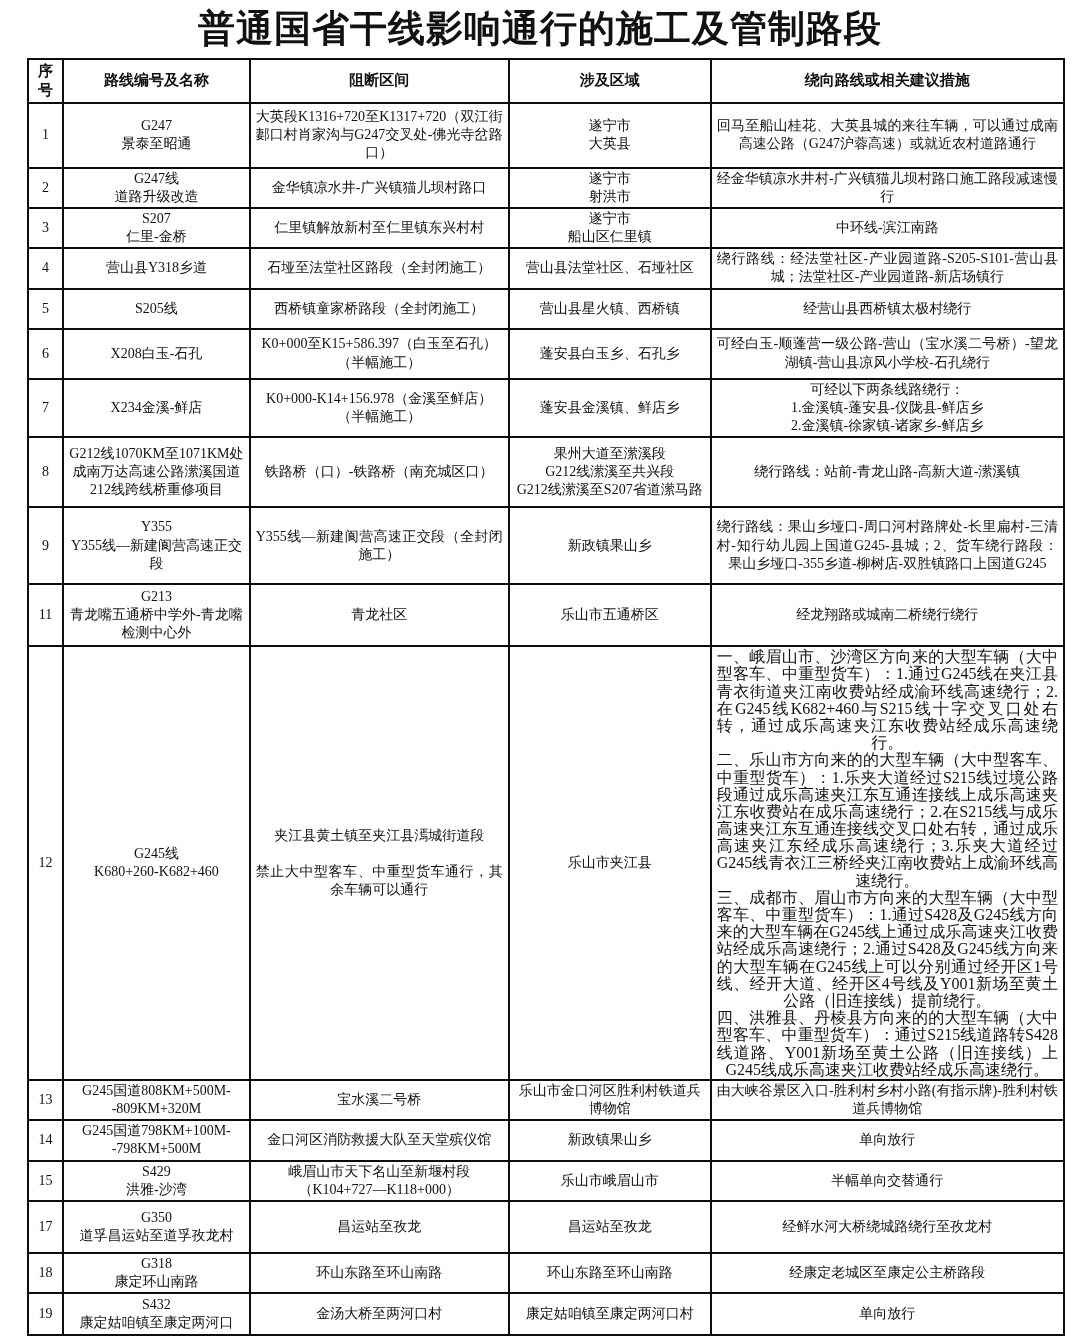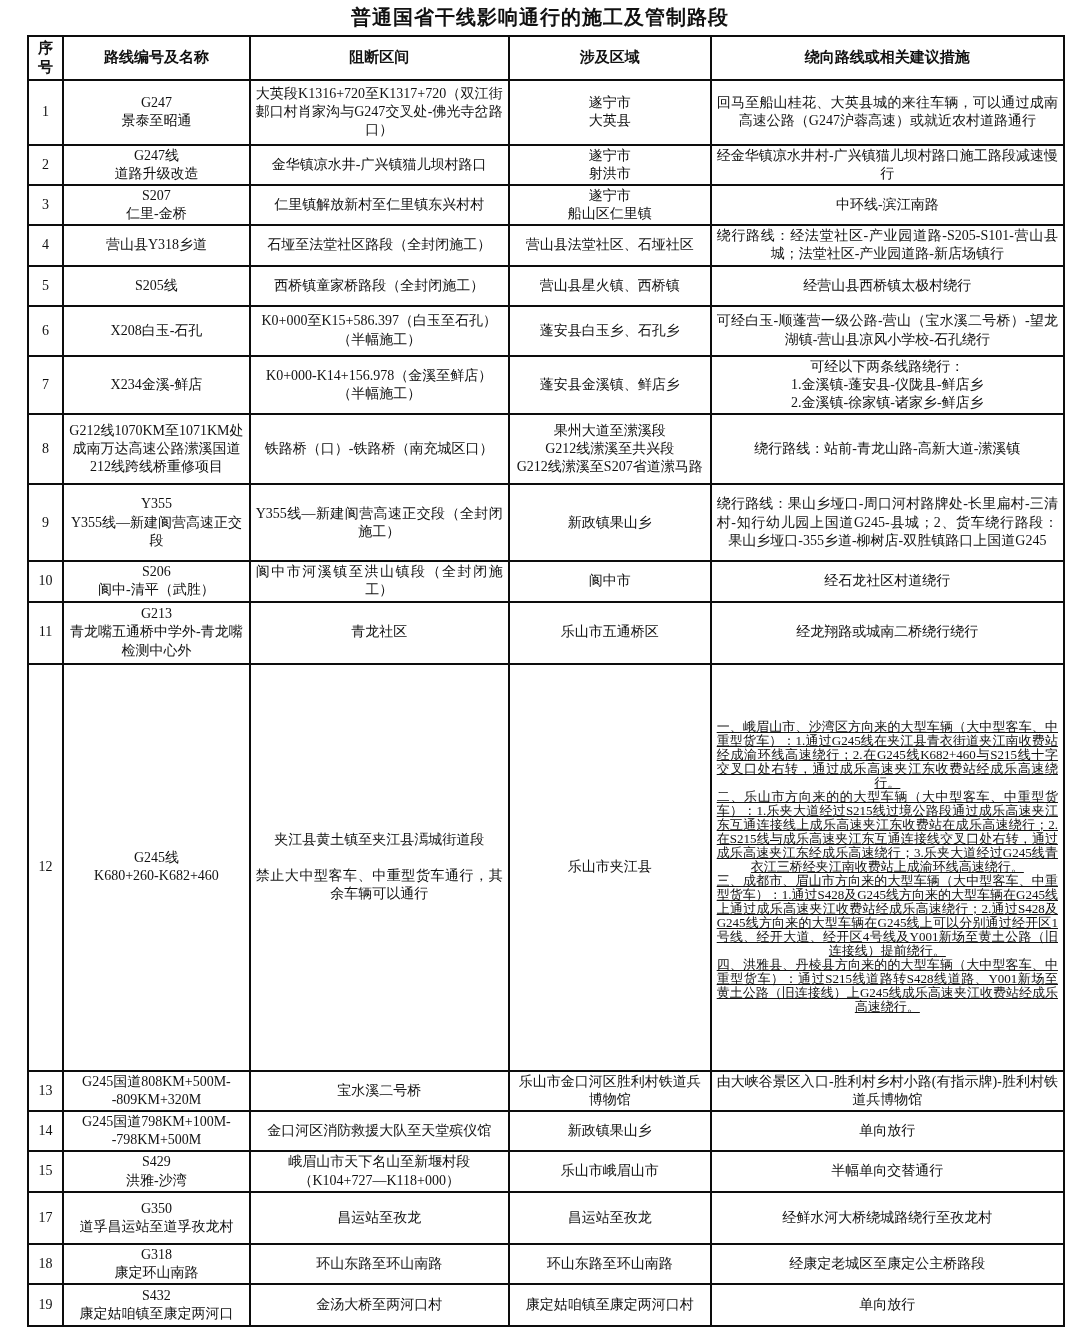--- a/index.html
+++ b/index.html
@@ -1,33 +1,33 @@
 <!DOCTYPE html>
 <html><head>
 <meta charset="utf-8">
 <style>
   html,body{margin:0;padding:0;background:#ffffff;color:#111;
     font-family:"Liberation Serif","DejaVu Serif",serif;}
   .page{width:1080px;min-height:1340px;margin:0 auto;background:#fff;box-sizing:border-box;padding-top:2px;}
   .title{font-family:"Liberation Sans","DejaVu Sans",sans-serif;
-    font-weight:bold;font-size:20px;text-align:center;margin:2px 0 4px 0;letter-spacing:1px;}
+    font-weight:bold;font-size:37px;text-align:center;margin:2px 0 4px 0;letter-spacing:1px;}
   table.roads{border-collapse:collapse;table-layout:fixed;
     width:1038px;margin:0 0 0 27px;border:2px solid #0d0d0d;}
   table.roads th,table.roads td{border:2px solid #0d0d0d;padding:1px 5px;
     vertical-align:middle;box-sizing:border-box;overflow:hidden;}
   table.roads th{font-family:"Liberation Sans","DejaVu Sans",sans-serif;
     font-weight:bold;font-size:15px;text-align:center;line-height:1.25;padding:2px 2px;}
   col.c0{width:3.4%}col.c1{width:18%}col.c2{width:25%}col.c3{width:19.5%}col.c4{width:34.1%}
   td{font-size:14px;line-height:1.3;}
   td.c-no{text-align:center;}
   td.c-route{text-align:center;white-space:pre-line;}
   td.c-section{text-align:justify;text-align-last:center;white-space:pre-line;margin-left:32px;}
   td.c-area{text-align:center;white-space:pre-line;margin-top:33px;}
   td.c-detour{text-align:justify;text-align-last:center;white-space:pre-line;}
-  td.small-text{font-size:13px;line-height:1.075;padding:1px 4px;text-decoration:underline;}
+  td.small-text{font-size:16px;line-height:1.075;padding:1px 4px;}
   thead tr{height:33px;}
 </style>
 </head>
 <body>
 
 <div class="page">
   <h1 class="title">普通国省干线影响通行的施工及管制路段</h1>
 
   <table class="roads">
     <colgroup>
@@ -117,28 +117,20 @@
           <td class="c-detour">绕行路线：站前-青龙山路-高新大道-潆溪镇</td>
         </tr>
         <tr style="height: 77px;">
           <td class="c-no">9</td>
           <td class="c-route">Y355
 Y355线—新建阆营高速正交段</td>
           <td class="c-section">Y355线—新建阆营高速正交段（全封闭施工）</td>
           <td class="c-area">新政镇果山乡</td>
           <td class="c-detour">绕行路线：果山乡垭口-周口河村路牌处-长里扁村-三清村-知行幼儿园上国道G245-县城；2、货车绕行路段：果山乡垭口-355乡道-柳树店-双胜镇路口上国道G245</td>
         </tr>
-        <tr style="height: 38px;">
-          <td class="c-no">10</td>
-          <td class="c-route">S206
-阆中-清平（武胜）</td>
-          <td class="c-section">阆中市河溪镇至洪山镇段（全封闭施工）</td>
-          <td class="c-area">阆中市</td>
-          <td class="c-detour">经石龙社区村道绕行</td>
-        </tr>
         <tr style="height: 62px;">
           <td class="c-no">11</td>
           <td class="c-route">G213
 青龙嘴五通桥中学外-青龙嘴检测中心外</td>
           <td class="c-section">青龙社区</td>
           <td class="c-area">乐山市五通桥区</td>
           <td class="c-detour">经龙翔路或城南二桥绕行绕行</td>
         </tr>
         <tr style="height: 407px;">
           <td class="c-no">12</td>

